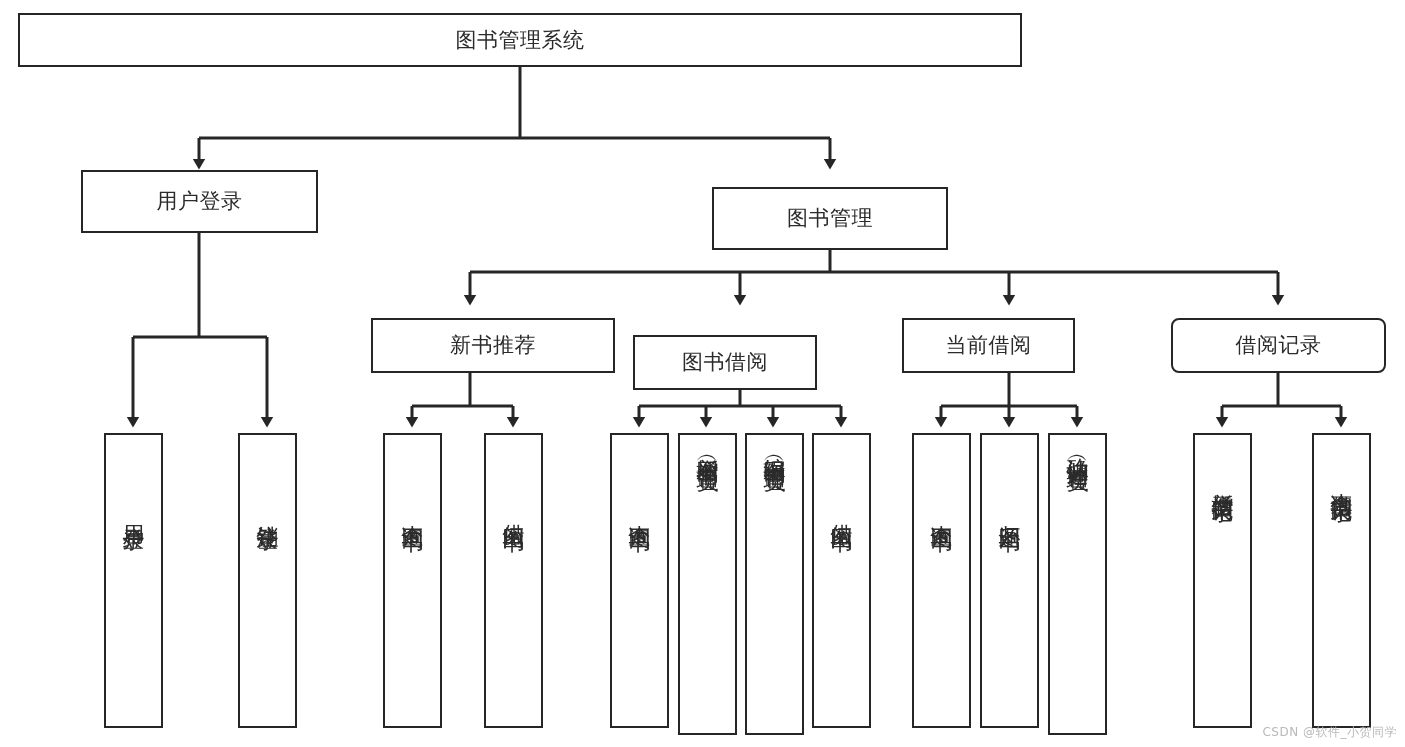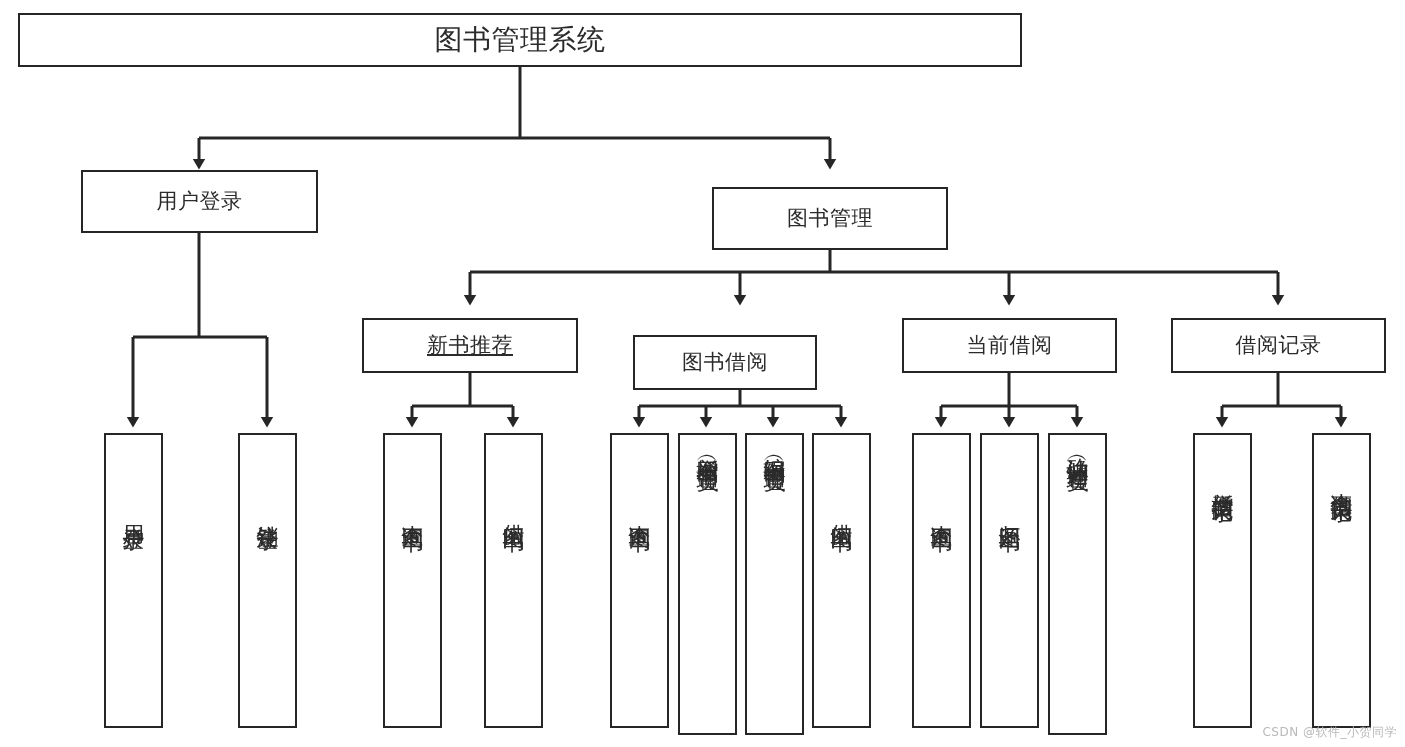--- a/index.html
+++ b/index.html
@@ -39,21 +39,21 @@
   .node .lbl {
     display: block;
     line-height: 1.06;
     white-space: pre;
   }
   .node.horiz .lbl {
     font-size: 21px;
     letter-spacing: 0.5px;
   }
   .node.root .lbl {
-    font-size: 28px;
+    font-size: 21px;
   }
   .node.vert {
     align-items: flex-start;
     justify-content: center;
     padding-top: 0;
   }
   .node.vert .lbl {
     writing-mode: vertical-rl;
     text-orientation: upright;
     font-size: 22px;
@@ -129,30 +129,30 @@
     <span class="lbl">图书管理系统</span>
   </div>
 
   <div class="node horiz" style="left:81px; top:170px; width:237px; height:63px;">
     <span class="lbl">用户登录</span>
   </div>
   <div class="node horiz" style="left:712px; top:170px; width:236px; height:63px;margin-top:17px;">
     <span class="lbl">图书管理</span>
   </div>
 
-  <div class="node horiz" style="left:362px; top:318px; width:216px; height:55px;text-decoration:underline;">
+  <div class="node horiz" style="left:371px; top:318px; width:244px; height:55px;">
     <span class="lbl">新书推荐</span>
   </div>
   <div class="node horiz" style="left:633px; top:335px; width:184px; height:55px;">
     <span class="lbl">图书借阅</span>
   </div>
-  <div class="node horiz" style="left:902px; top:318px; width:215px; height:55px;">
+  <div class="node horiz" style="left:902px; top:318px; width:173px; height:55px;">
     <span class="lbl">当前借阅</span>
   </div>
-  <div class="node horiz" style="left:1171px; top:318px; width:215px; height:55px;">
+  <div class="node horiz" style="left:1171px; top:318px; width:215px; height:55px;border-radius:8px;">
     <span class="lbl">借阅记录</span>
   </div>
 
   <div class="node vert" style="left:104px; top:433px; width:59px; height:295px; padding-top:72px;">
     <span class="lbl">用户登录</span>
   </div>
   <div class="node vert" style="left:238px; top:433px; width:59px; height:295px; padding-top:72px;">
     <span class="lbl">注销登录</span>
   </div>
 

